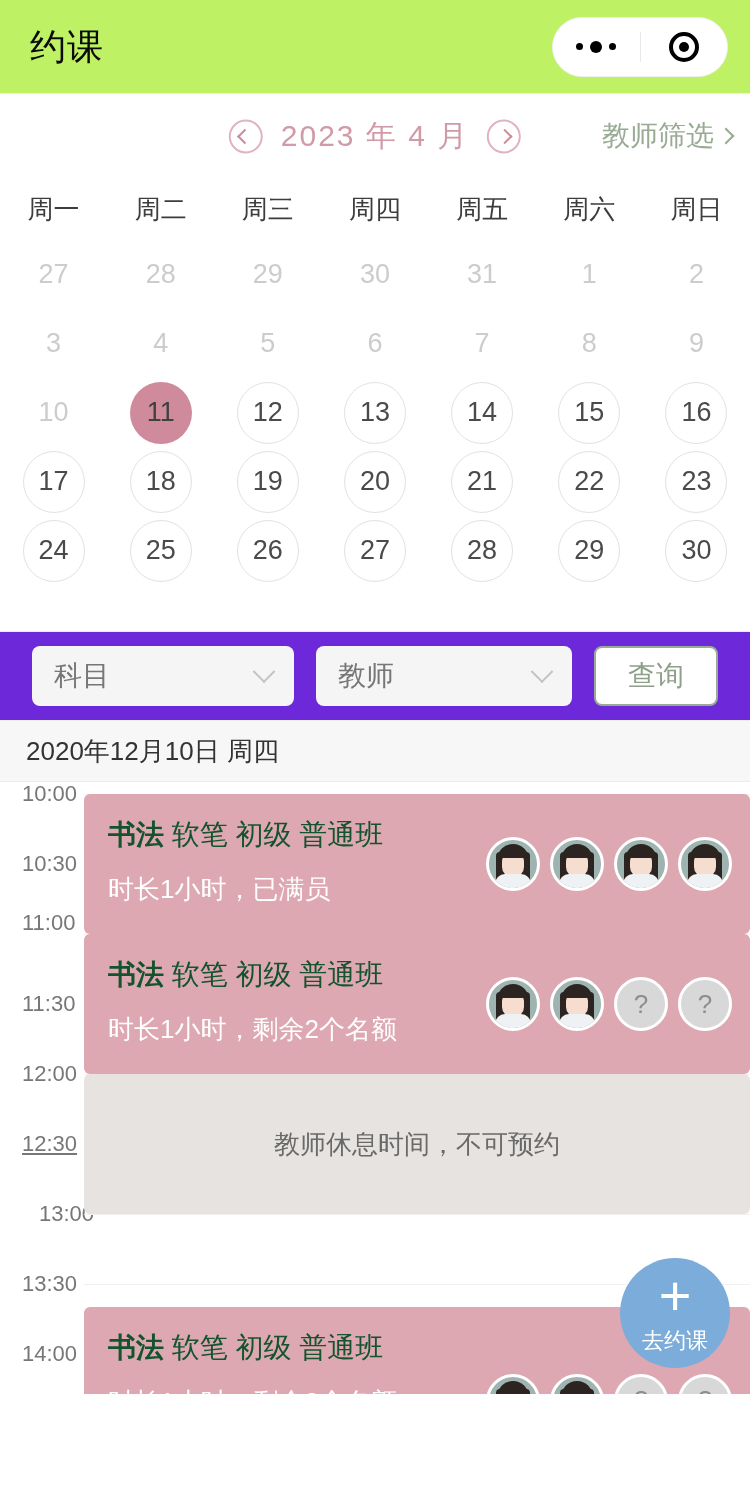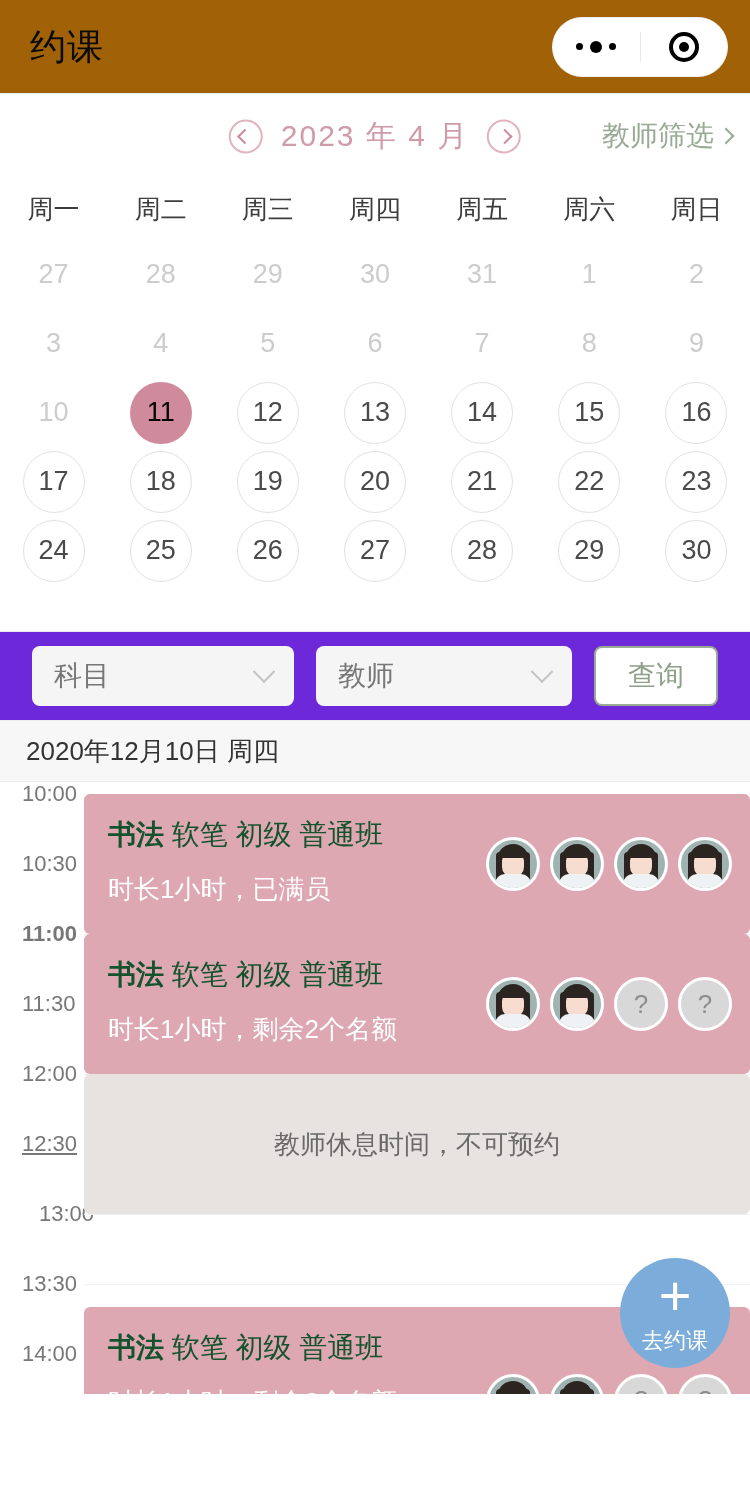--- a/index.html
+++ b/index.html
@@ -8,21 +8,21 @@
     background:#ffffff;
     font-family:"Liberation Sans", sans-serif;
     overflow:hidden;
   }
   .phone { position:relative; width:750px; height:1511px; background:#fff; }
 
   
   .topbar {
     height:94px; position:relative;
     border-bottom:1px solid #eeeeee;
-    background:#a16207;
+    background:#bef264;
   }
   .app-title {
     position:absolute; left:30px; top:50%; transform:translateY(-50%);
     font-size:36px; color:#0b0b0b; letter-spacing:1px;
   }
   .capsule {
     position:absolute; right:22px; top:50%; transform:translateY(-50%);
     width:176px; height:60px; border-radius:30px;
     border:1px solid #f0f0f0; background:#fff;
     display:flex; align-items:center;
@@ -73,21 +73,21 @@
   }
   .weekday-row .cal-cell { height:62px; font-size:26px; color:#3d3d3d; }
   .date-row { height:69px; }
   .daycircle {
     width:62px; height:62px; border-radius:50%;
     display:flex; align-items:center; justify-content:center;
     font-size:27px; color:#4a4a4a;
   }
   .daycircle.muted { color:#cccccc; border:none; background:transparent; }
   .daycircle.open { border:1px solid #e2e2e2; background:#fff; color:#4a4a4a; }
-  .daycircle.selected { background:#cf8b9c; color:#000000; border:none; }
+  .daycircle.selected { background:#cf8b9c; color:#404040; border:none; }
 
   .section-gap { height:40px; background:#fff; }
   .thick-div { height:1px; background:#ededed; }
 
   
   .filterbar {
     height:88px; display:flex; align-items:center; gap:22px;
     padding:0 32px; background:#6d28d9;
   }
   .select {
@@ -358,21 +358,21 @@
     <div class="query-btn">查询</div>
   </div>
 
   <div class="date-header">2020年12月10日 周四</div>
 
   <div class="schedule" id="schedule">
       <div class="tl-label" style="top: 12px;">10:00</div>
       <div class="gridline" style="top: 12px;"></div>
       <div class="tl-label" style="top: 82px;">10:30</div>
       <div class="gridline" style="top: 82px;"></div>
-      <div class="tl-label" style="top: 152px; font-weight: bold;">11:00</div>
+      <div class="tl-label" style="top: 141px;">11:00</div>
       <div class="gridline" style="top: 152px;"></div>
       <div class="tl-label" style="top: 222px;">11:30</div>
       <div class="gridline" style="top: 222px;"></div>
       <div class="tl-label" style="top: 292px;">12:00</div>
       <div class="gridline" style="top: 292px;"></div>
       <div class="tl-label" style="top: 362px; text-decoration: underline;">12:30</div>
       <div class="gridline" style="top: 362px;"></div>
       <div class="tl-label" style="top: 432px; margin-left: 17px;">13:00</div>
       <div class="gridline" style="top: 432px;"></div>
       <div class="tl-label" style="top: 502px;">13:30</div>

